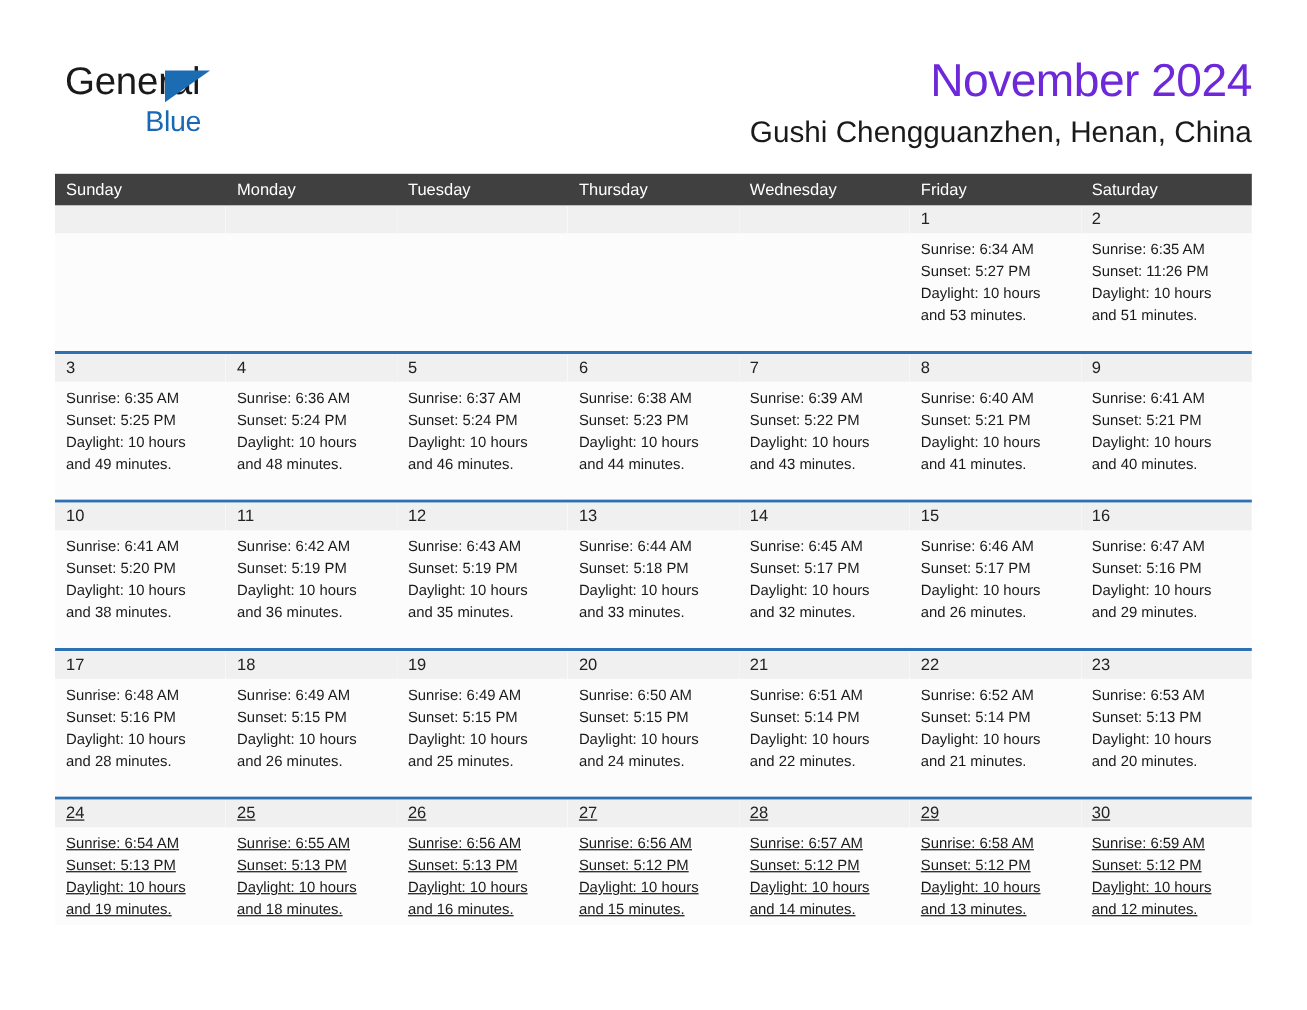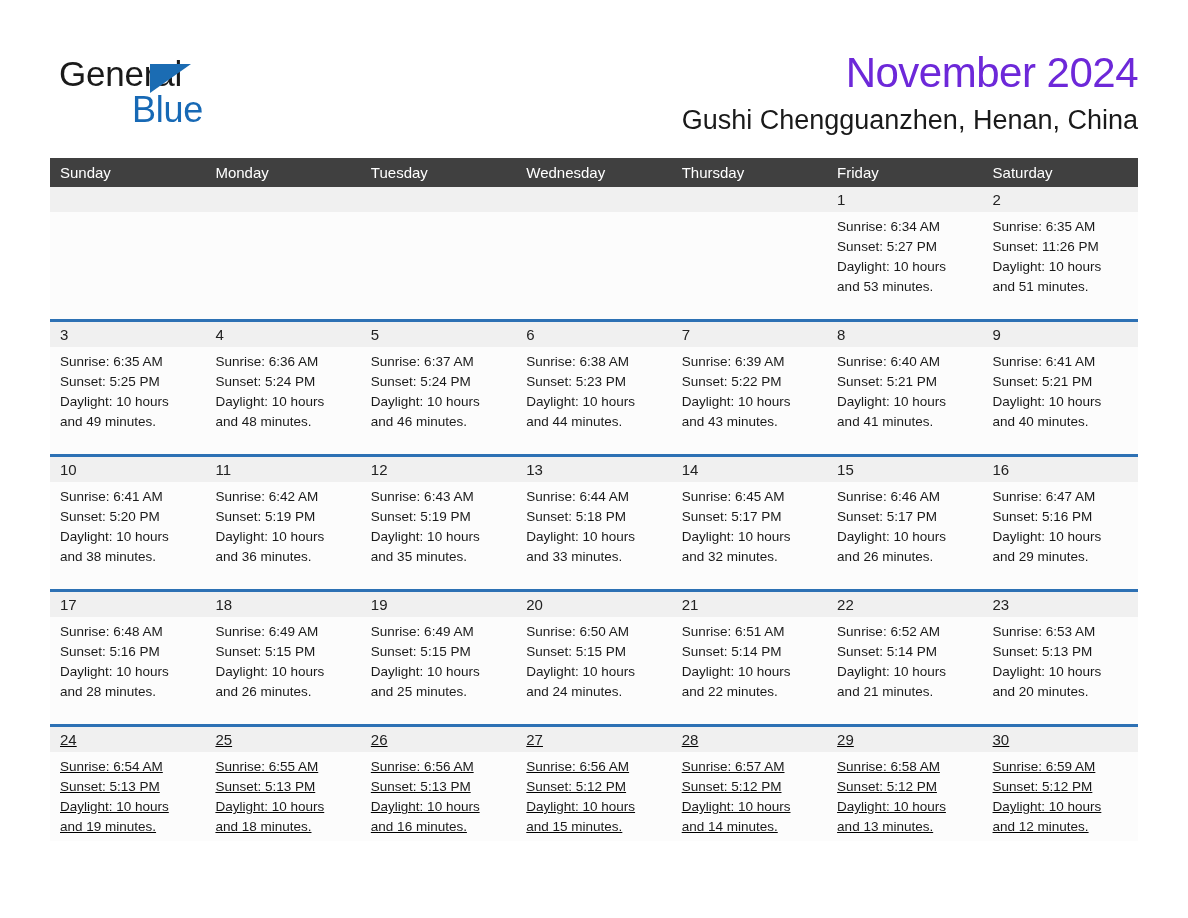--- a/index.html
+++ b/index.html
@@ -53,21 +53,21 @@
     top: 10px;
     width: 0;
     height: 0;
     border-left: 41px solid #1b6cb3;
     border-bottom: 29px solid transparent;
   }
   .logo-blue {
     position: absolute;
     left: 73px;
     top: 35px;
-    font-size: 36px;
+    font-size: 26px;
     color: #1769b5;
     line-height: 42px;
     letter-spacing: -0.3px;
   }
 
   .title-block {
     position: absolute;
     right: 50px;
     top: 48px;
     text-align: right;
@@ -178,22 +178,22 @@
     </div>
 
   </div>
 
   <div class="calendar">
 
     <div class="weekday-row">
       <div class="weekday-cell">Sunday</div>
       <div class="weekday-cell">Monday</div>
       <div class="weekday-cell">Tuesday</div>
+      <div class="weekday-cell">Thursday</div>
       <div class="weekday-cell">Wednesday</div>
-      <div class="weekday-cell">Thursday</div>
       <div class="weekday-cell">Friday</div>
       <div class="weekday-cell">Saturday</div>
     </div>
 
     <div class="week-row first">
       <div class="day-cell empty">
         <div class="day-number-band"></div>
         <div class="day-info">
           <div></div>
           <div></div>

